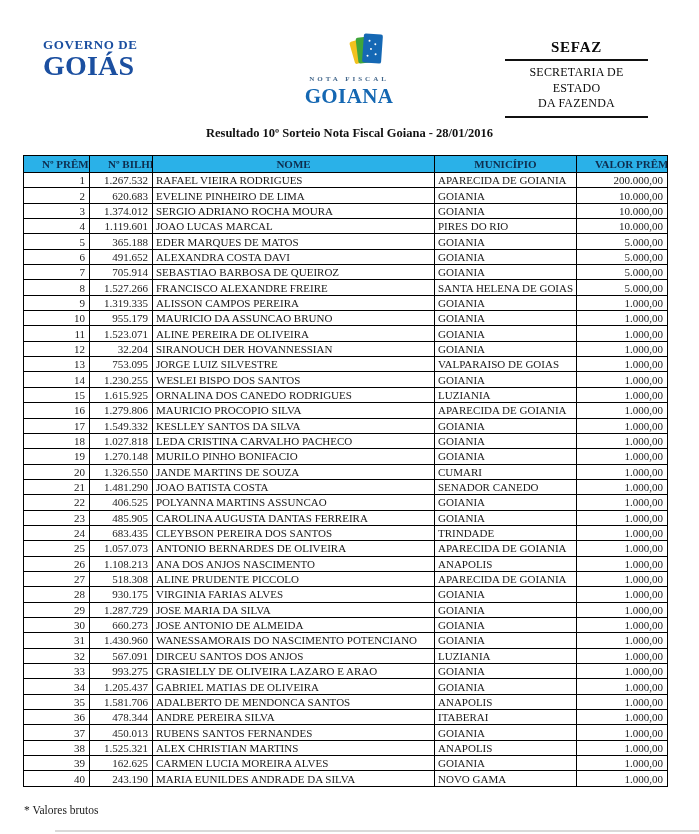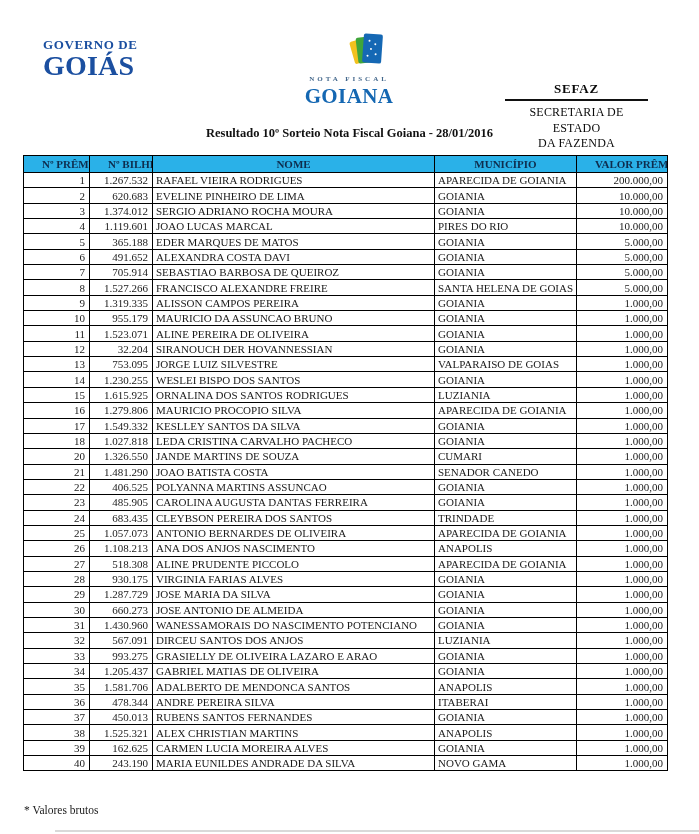--- a/index.html
+++ b/index.html
@@ -49,21 +49,21 @@
 
   .sefaz {
     position: absolute;
     left: 505px;
     top: 40px;
     width: 143px;
     text-align: center;
     color: #0a0a0a;
     line-height: 1;
   }
-  .sefaz-title { font-size: 13px; font-weight: 700; letter-spacing: 0.8px; margin-top: 42px; }
+  .sefaz-title { font-size: 15px; font-weight: 700; letter-spacing: 0.8px; }
   .sefaz-rule { border: none; border-top: 2px solid #111111; margin-top: 4px; }
   .sefaz-sub { margin-top: 4px; font-size: 12px; line-height: 1.3; letter-spacing: 0.2px; }
   .sefaz-rule2 { border: none; border-top: 2px solid #111111; margin-top: 4px; }
 
   
   .title {
     position: absolute;
     top: 126px;
     left: 0;
     width: 699px;
@@ -273,21 +273,21 @@
           <tr>
             <td class="a-right">14</td>
             <td class="a-right">1.230.255</td>
             <td class="a-left">WESLEI BISPO DOS SANTOS</td>
             <td class="a-left">GOIANIA</td>
             <td class="a-right">1.000,00</td>
           </tr>
           <tr>
             <td class="a-right">15</td>
             <td class="a-right">1.615.925</td>
-            <td class="a-left">ORNALINA DOS SANTOS RODRIGUES</td>
+            <td class="a-left">ORNALINA DOS CANEDO RODRIGUES</td>
             <td class="a-left">LUZIANIA</td>
             <td class="a-right">1.000,00</td>
           </tr>
           <tr>
             <td class="a-right">16</td>
             <td class="a-right">1.279.806</td>
             <td class="a-left">MAURICIO PROCOPIO SILVA</td>
             <td class="a-left">APARECIDA DE GOIANIA</td>
             <td class="a-right">1.000,00</td>
           </tr>
@@ -299,20 +299,27 @@
             <td class="a-right">1.000,00</td>
           </tr>
           <tr>
             <td class="a-right">18</td>
             <td class="a-right">1.027.818</td>
             <td class="a-left">LEDA CRISTINA CARVALHO PACHECO</td>
             <td class="a-left">GOIANIA</td>
             <td class="a-right">1.000,00</td>
           </tr>
           <tr>
+            <td class="a-right">19</td>
+            <td class="a-right">1.270.148</td>
+            <td class="a-left">MURILO PINHO BONIFACIO</td>
+            <td class="a-left">GOIANIA</td>
+            <td class="a-right">1.000,00</td>
+          </tr>
+          <tr>
             <td class="a-right">20</td>
             <td class="a-right">1.326.550</td>
             <td class="a-left">JANDE MARTINS DE SOUZA</td>
             <td class="a-left">CUMARI</td>
             <td class="a-right">1.000,00</td>
           </tr>
           <tr>
             <td class="a-right">21</td>
             <td class="a-right">1.481.290</td>
             <td class="a-left">JOAO BATISTA COSTA</td>

